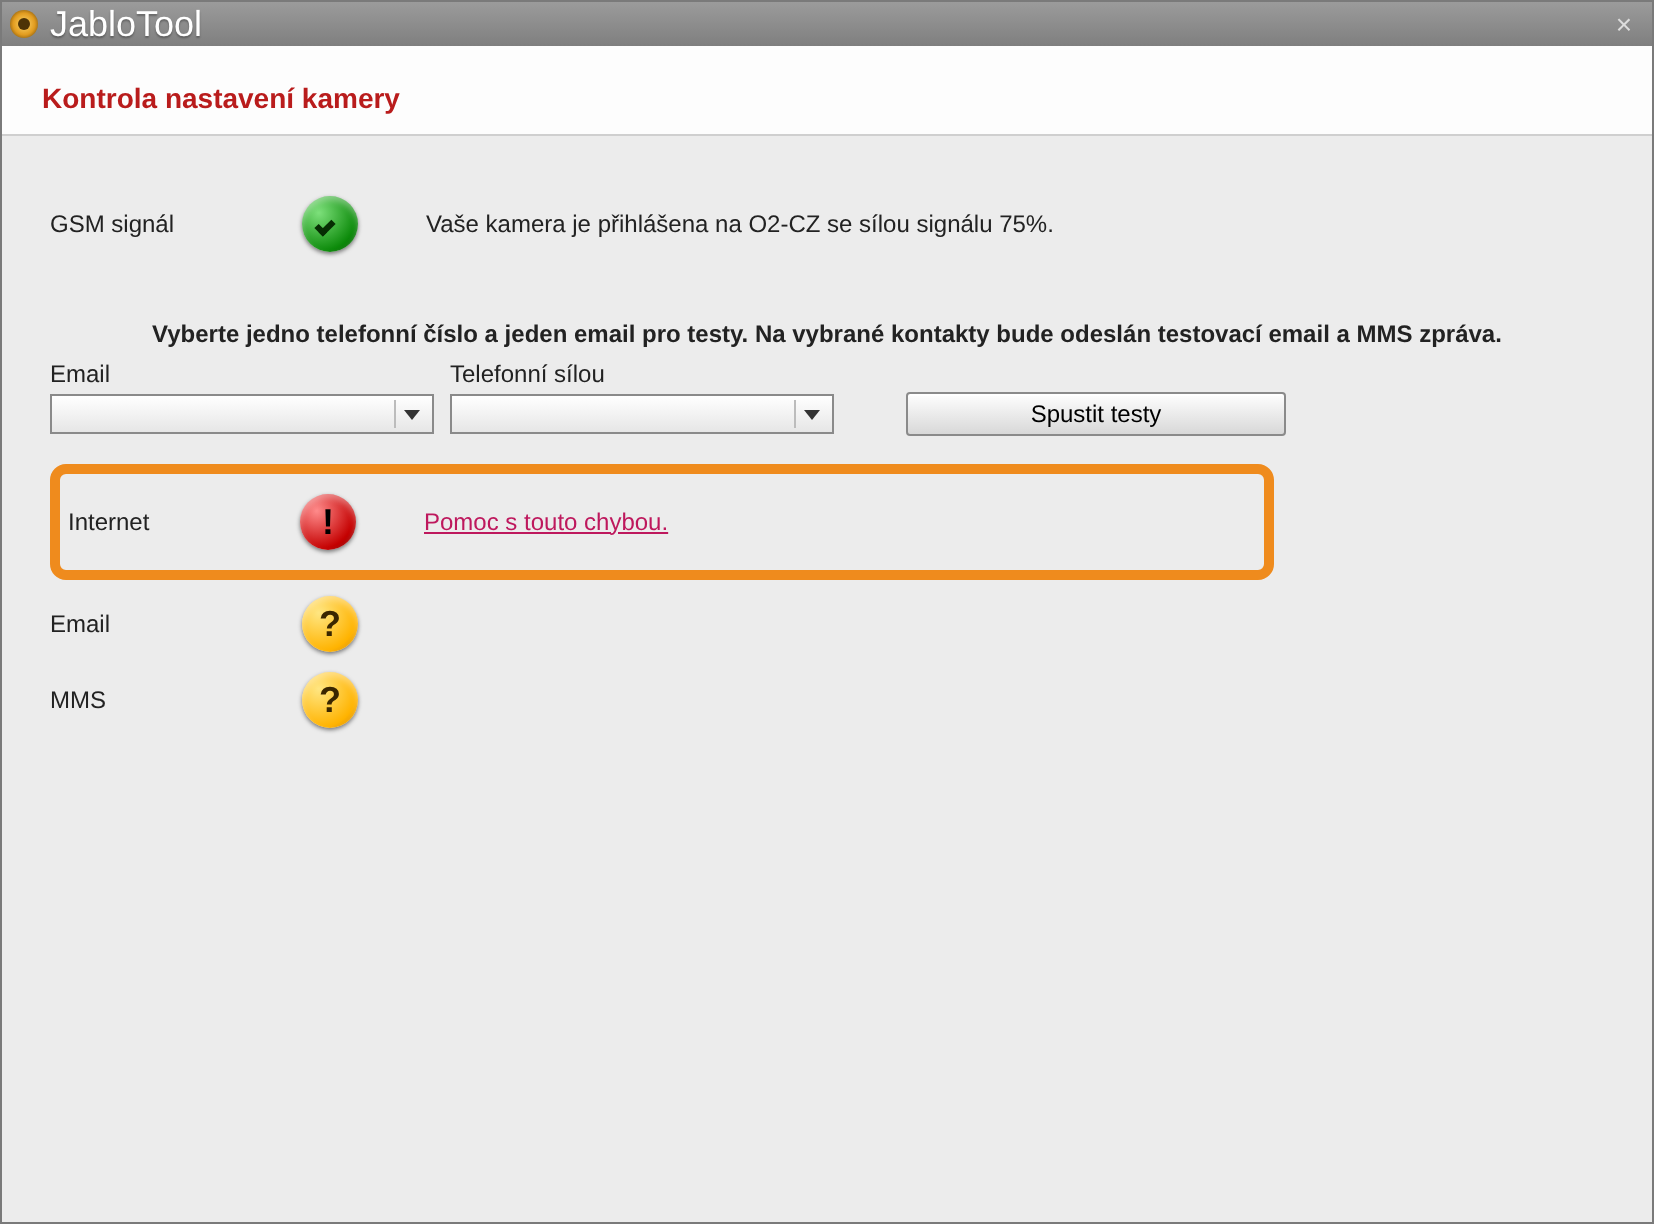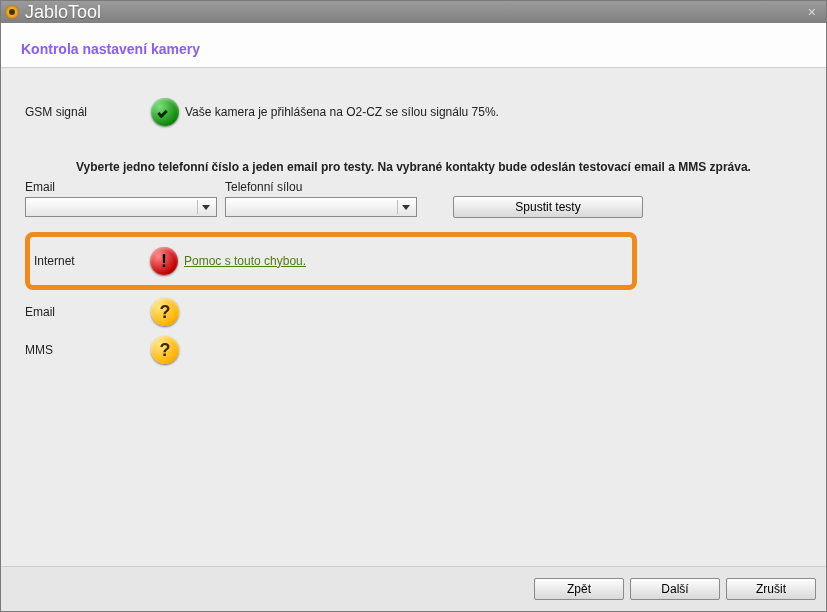--- a/index.html
+++ b/index.html
@@ -57,21 +57,21 @@
   
   .header {
     padding: 18px 20px 10px 20px;
     background: #fdfdfd;
     border-bottom: 1px solid #cfcfcf;
   }
   .header h1 {
     margin: 0;
     font-size: 14px;
     font-weight: bold;
-    color: #8b5cf6;
+    color: #b91c1c;
   }
   
   .body {
     flex: 1;
     background: #ececec;
     padding: 24px 24px 10px 24px;
     position: relative;
     overflow: hidden;
   }
   .row {
@@ -85,20 +85,21 @@
   .icon-col {
     width: 40px;
     flex-shrink: 0;
     display:flex;
     align-items:center;
     justify-content:center;
   }
   .msg-col {
     flex: 1;
     line-height: 1.4;
+    margin-left: 28px;
   }
 
   
   .status-icon {
     width: 28px; height: 28px;
     border-radius: 50%;
     position: relative;
     box-shadow: inset 0 2px 3px rgba(255,255,255,0.4), 0 1px 2px rgba(0,0,0,0.5);
   }
   .status-ok {
@@ -200,21 +201,21 @@
   .highlight {
     border: 5px solid #ef8b1d;
     border-radius: 8px;
     background: #ececec;
     padding: 10px 8px 10px 4px;
     margin-top: 14px;
     width: 612px;
     box-sizing: border-box;
   }
   .link {
-    color: #4d7c0f;
+    color: #be185d;
     text-decoration: underline;
     cursor: pointer;
   }
 
   .status-list .row { margin-top: 6px; height:32px; }
 
   
   .footer {
     height: 44px;
     border-top: 1px solid #cfcfcf;
@@ -301,19 +302,14 @@
           <div class="status-icon status-warn">
               <span class="q">?</span>
             </div>
         </div>
         <div class="msg-col"></div>
       </div>
     </div>
 
   </div>
 
-  <div class="footer">
-    <button class="btn">Zpět</button>
-    <button class="btn">Další</button>
-    <button class="btn">Zrušit</button>
-  </div>
 
 </div>
 
 </body></html>

